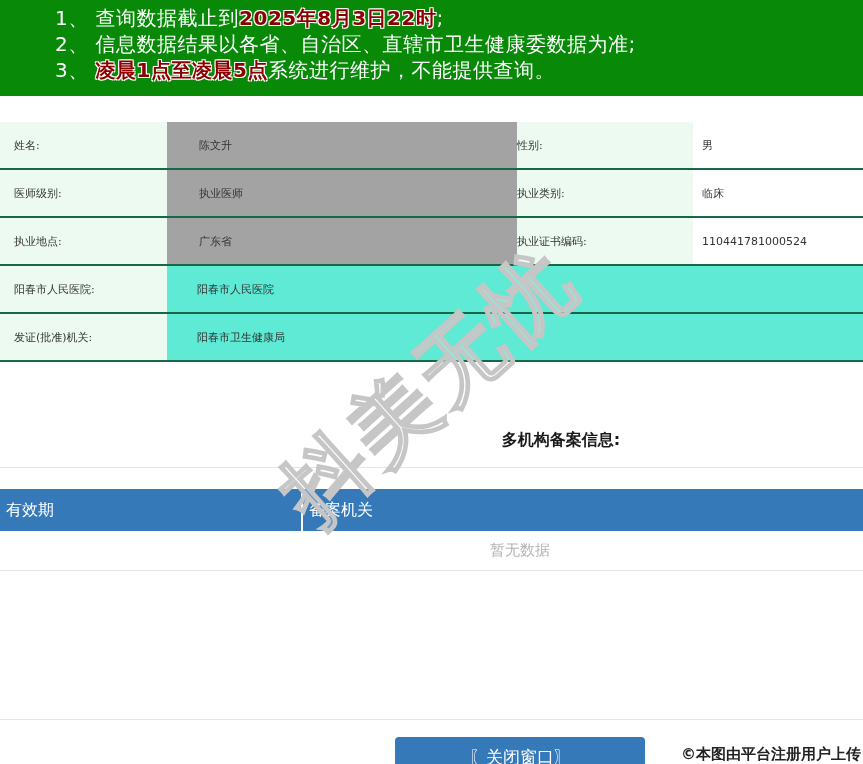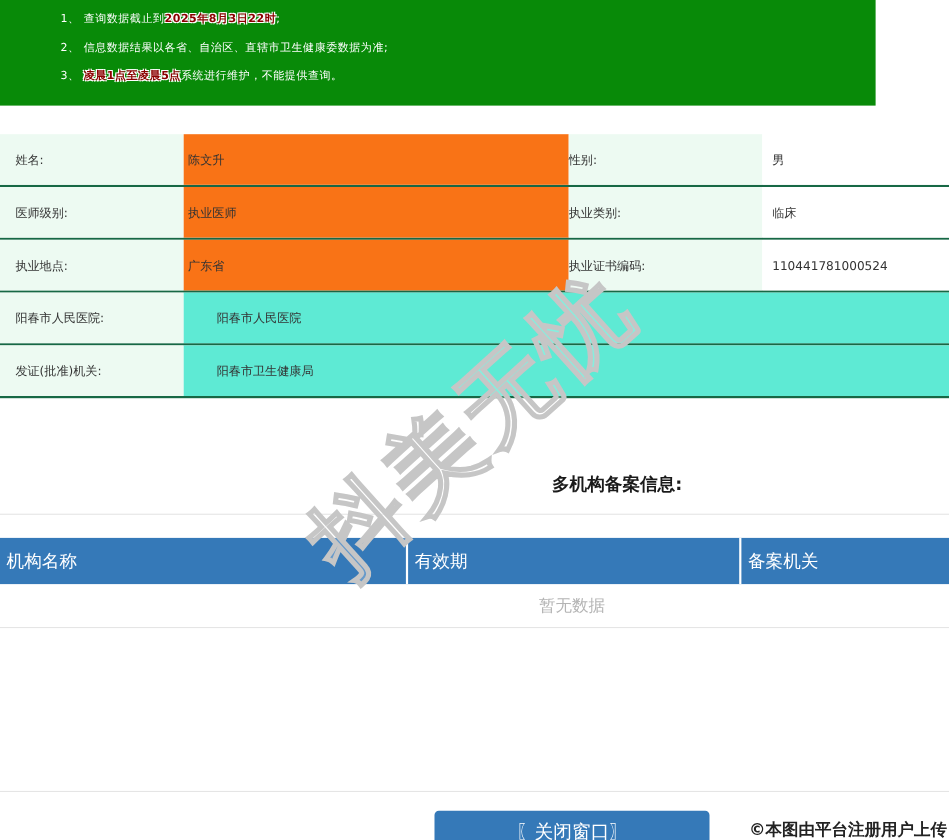--- a/index.html
+++ b/index.html
@@ -3,43 +3,43 @@
 <meta charset="utf-8">
 <style>
   html,body{margin:0;padding:0;}
   body{
     width:863px;height:764px;position:relative;overflow:hidden;background:#ffffff;
     font-family:"DejaVu Sans","Liberation Sans",sans-serif;
     color:#333333;
   }
   
   .banner{
-    position:absolute;top:0;left:0;width:796px;height:96px;
-    background:#088a08;color:#ffffff;font-size:10px;
+    position:absolute;top:0;left:0;width:863px;height:96px;
+    background:#088a08;color:#ffffff;font-size:20px;
   }
   .banner-line{
     position:absolute;left:55px;white-space:nowrap;line-height:22px;
     letter-spacing:0.5px;
   }
   .banner-line.l1{top:7px;}
   .banner-line.l2{top:33px;}
   .banner-line.l3{top:59px;}
   .hl{
     color:#8b0000;font-weight:bold;
     text-shadow:-1px -1px 0 #fff,1px -1px 0 #fff,-1px 1px 0 #fff,1px 1px 0 #fff;
   }
   
   .info-table{position:absolute;top:122px;left:0;width:863px;}
   .info-row{
     display:flex;height:46px;border-bottom:2px solid #176845;
     font-size:11px;align-items:stretch;
   }
   .cell{display:flex;align-items:center;box-sizing:border-box;}
   .lbl1{width:167px;background:#edfaf2;padding-left:14px;}
-  .val1{width:350px;padding-left:4px;background:#f97316;}
+  .val1{width:350px;padding-left:32px;background:#a3a3a3;}
   .lbl2{width:176px;background:#edfaf2;padding-left:0;}
   .val2{flex:1;padding-left:9px;background:#ffffff;}
   .valfull{flex:1;padding-left:30px;background:#5eead4;}
   
   .section-title{
     position:absolute;top:430px;left:520px;transform:translateX(-50%);
     font-size:16px;font-weight:bold;color:#1a1a1a;white-space:nowrap;margin-left:41px;
   }
   .hr{position:absolute;left:0;width:863px;border-top:1px solid #e5e5e5;height:0;}
   .hr.h1{top:467px;}
@@ -117,21 +117,20 @@
     <div class="cell lbl1">发证(批准)机关:</div>
     <div class="cell valfull">阳春市卫生健康局</div>
   </div>
 </div>
 
 <div class="section-title">多机构备案信息:</div>
 
 <div class="hr h1"></div>
 
 <div class="filing-header">
-  <div class="fh-cell fh-c1">机构名称</div>
   <div class="fh-cell fh-c2">有效期</div>
   <div class="fh-cell fh-c3">备案机关</div>
 </div>
 
 <div class="empty-row">
   <div class="empty-text">暂无数据</div>
 </div>
 
 <div class="hr h2"></div>
 <div class="hr h3"></div>

